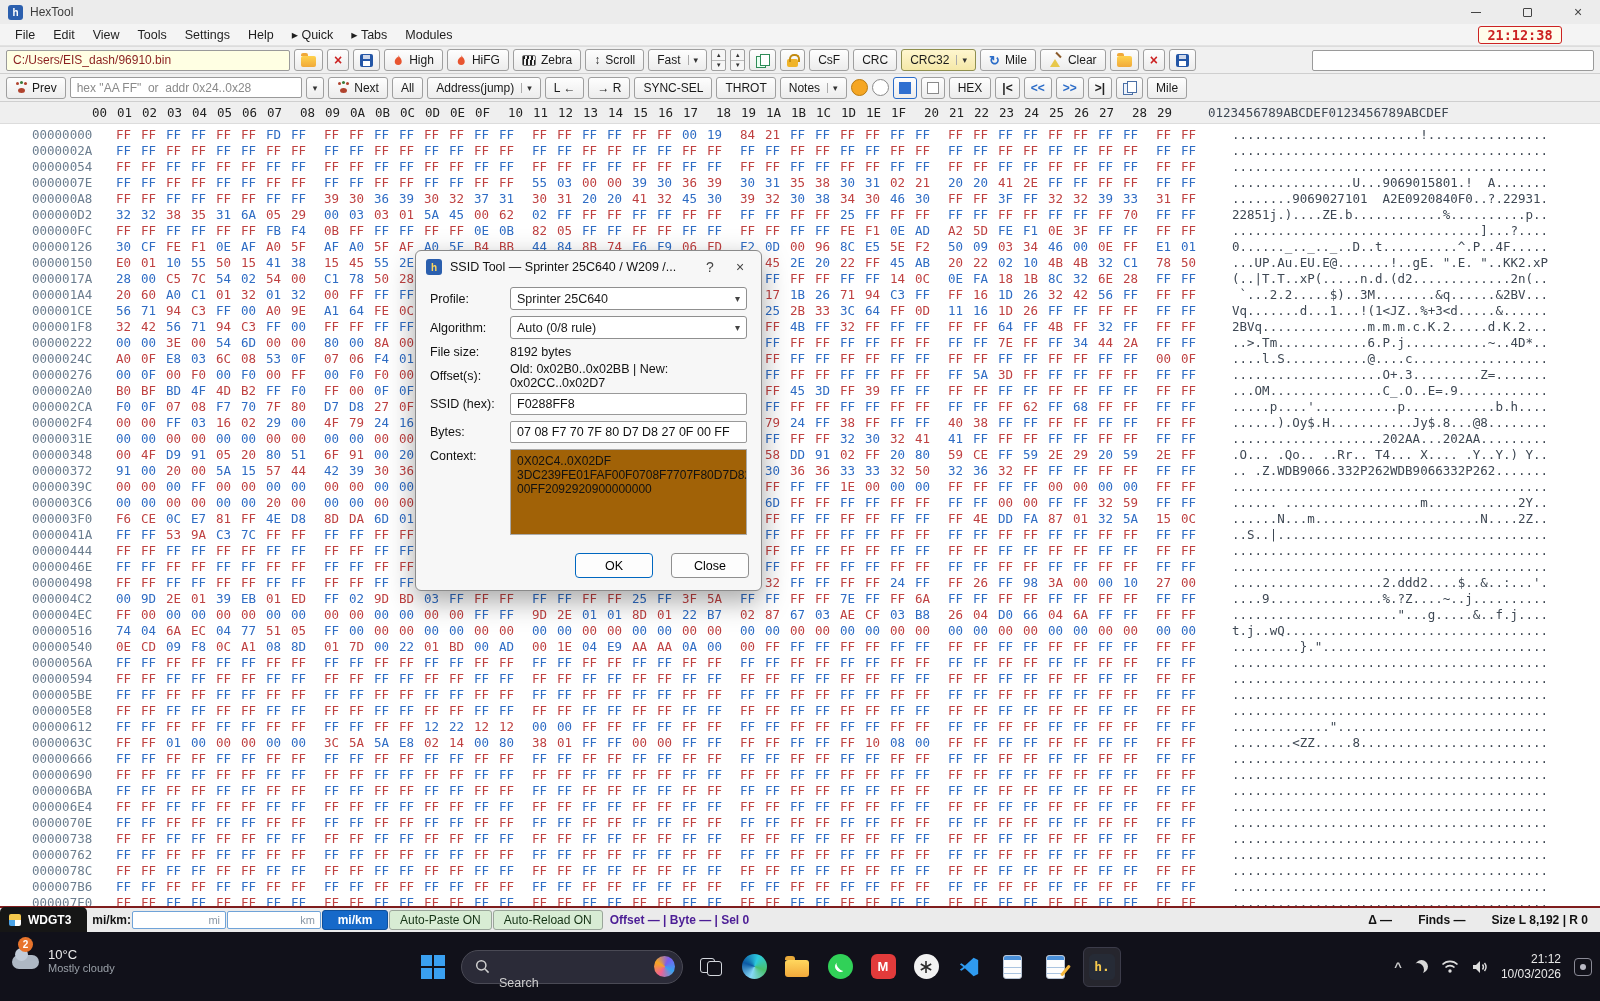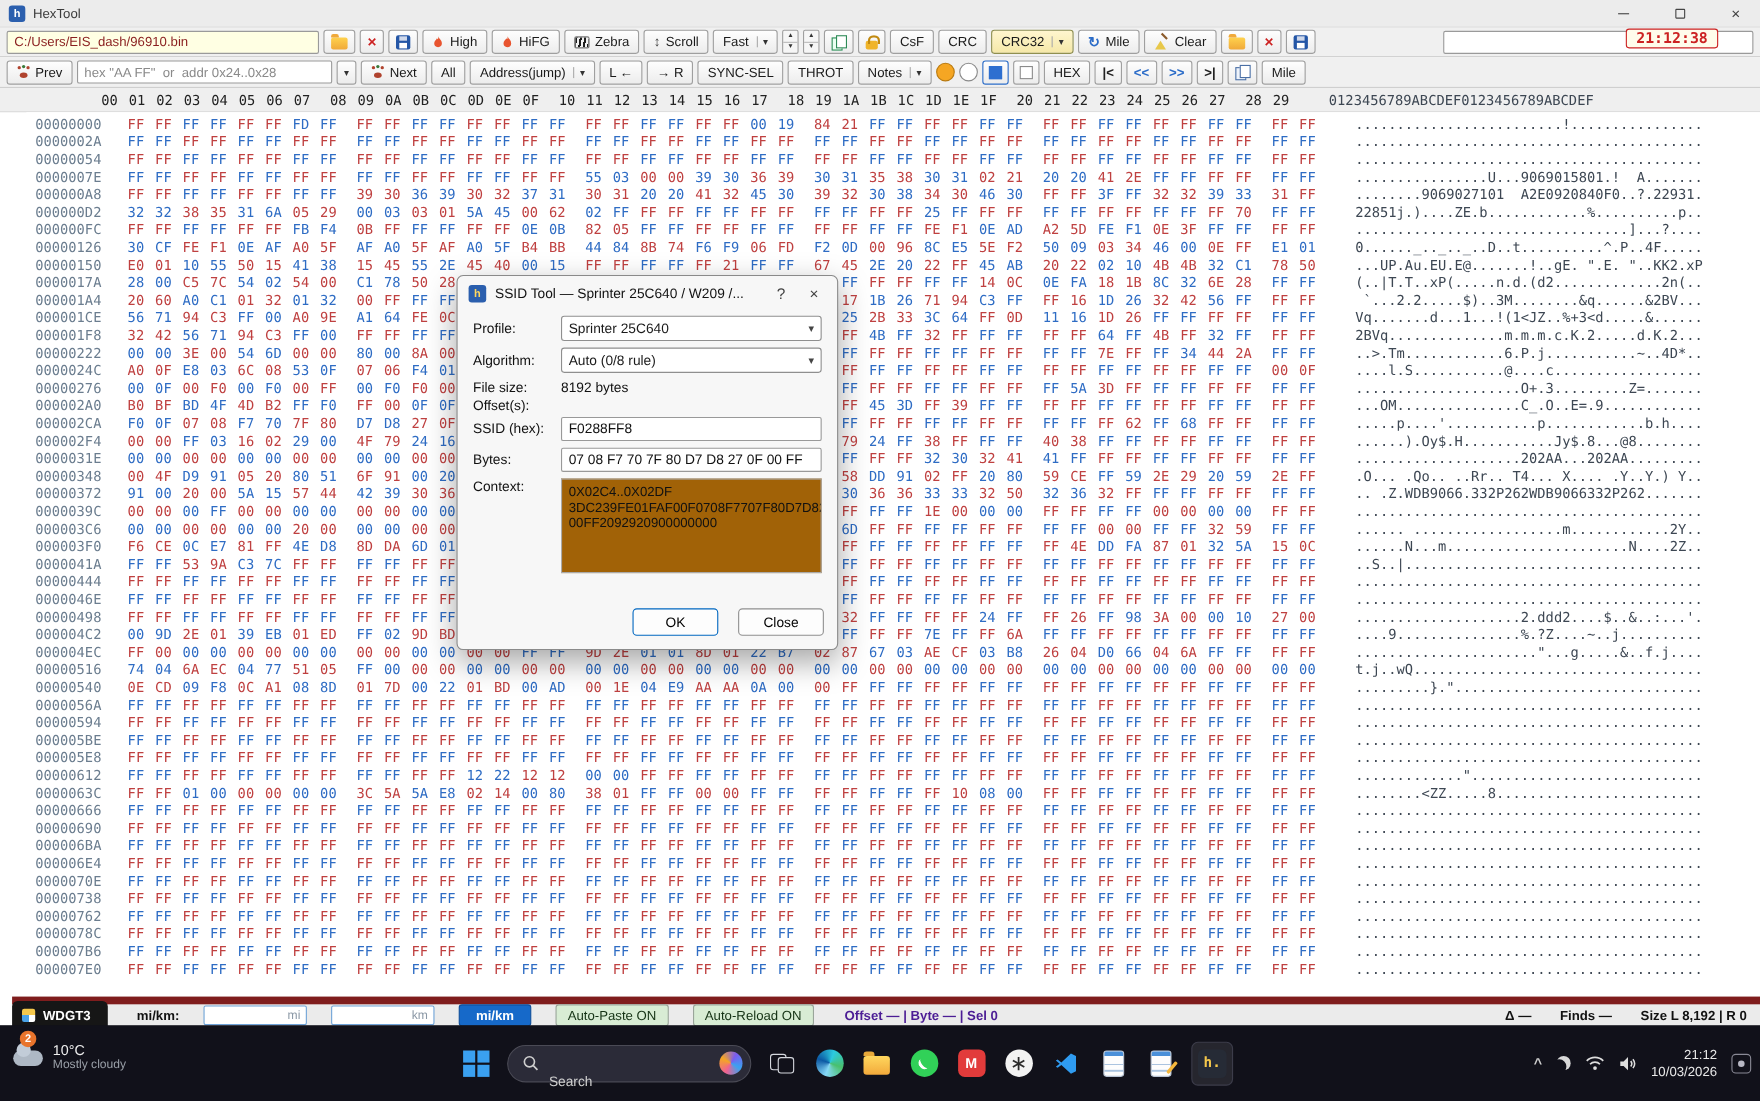--- a/index.html
+++ b/index.html
@@ -98,21 +98,21 @@
   .dcombo::after { content:"▾"; margin-left:auto; color:#444; font-size:10px; }
   .dstatic { font-size:12.5px; color:#111; }
   .dinput { flex:1; height:22px; border:1px solid #999; border-radius:2px; background:#fff; font-size:12.5px; padding:0 6px; font-family:inherit; color:#111; }
   .drow.top { align-items:flex-start; }
   .dcontext { flex:1; height:86px; border:1px solid #aaa; background:#a16207; font-size:12px; padding:4px 6px; white-space:pre-line; color:#111; overflow:hidden; }
   .dlg-btns { display:flex; justify-content:flex-end; gap:18px; padding:10px 12px 12px 0; }
   .dbtn { width:78px; height:25px; background:#fdfdfd; border:1px solid #8f8f8f; border-radius:4px; font-size:12.5px; font-family:inherit; }
   .dbtn.ok { border:1.5px solid #0067c0; }
 
   
-  .statusbar { height:26px; background:#ebebeb; border-top:7px solid #7f1d1d; display:flex; align-items:center; gap:22px; flex:none; font-size:12px;margin-left:11px; }
+  .statusbar { height:26px; background:#ebebeb; border-top:2px solid #7f1d1d; display:flex; align-items:center; gap:1px; flex:none; font-size:12px; }
   .wdgt-tab { height:26px; background:#161616; color:#fff; display:flex; align-items:center; gap:7px; padding:0 16px 0 9px; font-weight:bold; border-radius:5px 5px 0 0; }
   .wdgt-icon { width:12px; height:12px; border-radius:2px; background:conic-gradient(#f5c84c 0 25%, #ffffff 0 50%, #4aa3e8 0 75%, #f5c84c 0); }
   .sb-label { font-weight:bold; color:#111; margin-left:4px; }
   .sb-input { width:94px; height:18px; border:1px solid #6fa3d8; border-radius:2px; background:#fff; text-align:right; padding:0 5px; font-size:11px; font-family:inherit; }
   .sb-input::placeholder { color:#8a97a5; }
   .sb-mikm { width:66px; height:20px; background:#1669c9; border:1px solid #0f4f9a; border-radius:3px; color:#fff; font-weight:bold; font-size:12px; font-family:inherit; }
   .sb-green { height:20px; padding:0 10px; background:#d8ecd4; border:1px solid #9aa59a; border-radius:3px; font-size:12px; font-family:inherit; color:#143214; }
   .sb-offset { font-weight:bold; color:#4c1d95; margin-left:6px; }
   .sb-right { margin-left:auto; display:flex; gap:26px; padding-right:12px; font-weight:bold; color:#111; }
 
@@ -164,20 +164,33 @@
     <span class="tb-spacer"></span>
     <span class="win-btn wb-min">
         <i></i>
       </span>
     <span class="win-btn wb-max">
         <i></i>
       </span>
     <span class="win-btn wb-close">×</span>
   </div>
 
+  <div class="menubar">
+    <span style="display:flex;">
+        <span class="menu-item">File</span>
+        <span class="menu-item">Edit</span>
+        <span class="menu-item">View</span>
+        <span class="menu-item">Tools</span>
+        <span class="menu-item">Settings</span>
+        <span class="menu-item">Help</span>
+        <span class="menu-item">▸ Quick</span>
+        <span class="menu-item">▸ Tabs</span>
+        <span class="menu-item">Modules</span>
+      </span>
+  </div>
   <div class="clockbox">21:12:38</div>
 
   <div class="toolbar">
     <input class="txtinput path-input" value="C:/Users/EIS_dash/96910.bin" style="">
     <button class="tbtn icon-only">
         <span class="ic-folder"></span>
       </button>
     <button class="tbtn icon-only">
         <span class="glyph-x">×</span>
       </button>
@@ -2742,20 +2755,21 @@
         <span class="dcombo">
             <span>Auto (0/8 rule)</span>
           </span>
       </div>
       <div class="drow" style="margin-bottom:3px;">
         <span class="dlabel">File size:</span>
         <span class="dstatic">8192 bytes</span>
       </div>
       <div class="drow" style="margin-bottom:3px;">
         <span class="dlabel">Offset(s):</span>
+        <span class="dstatic">Old: 0x02B0..0x02BB  |  New: 0x02CC..0x02D7</span>
       </div>
       <div class="drow">
         <span class="dlabel">SSID (hex):</span>
         <input class="dinput" value="F0288FF8" style="">
       </div>
       <div class="drow">
         <span class="dlabel">Bytes:</span>
         <input class="dinput" value="07 08 F7 70 7F 80 D7 D8 27 0F 00 FF" style="">
       </div>
       <div class="drow top">

